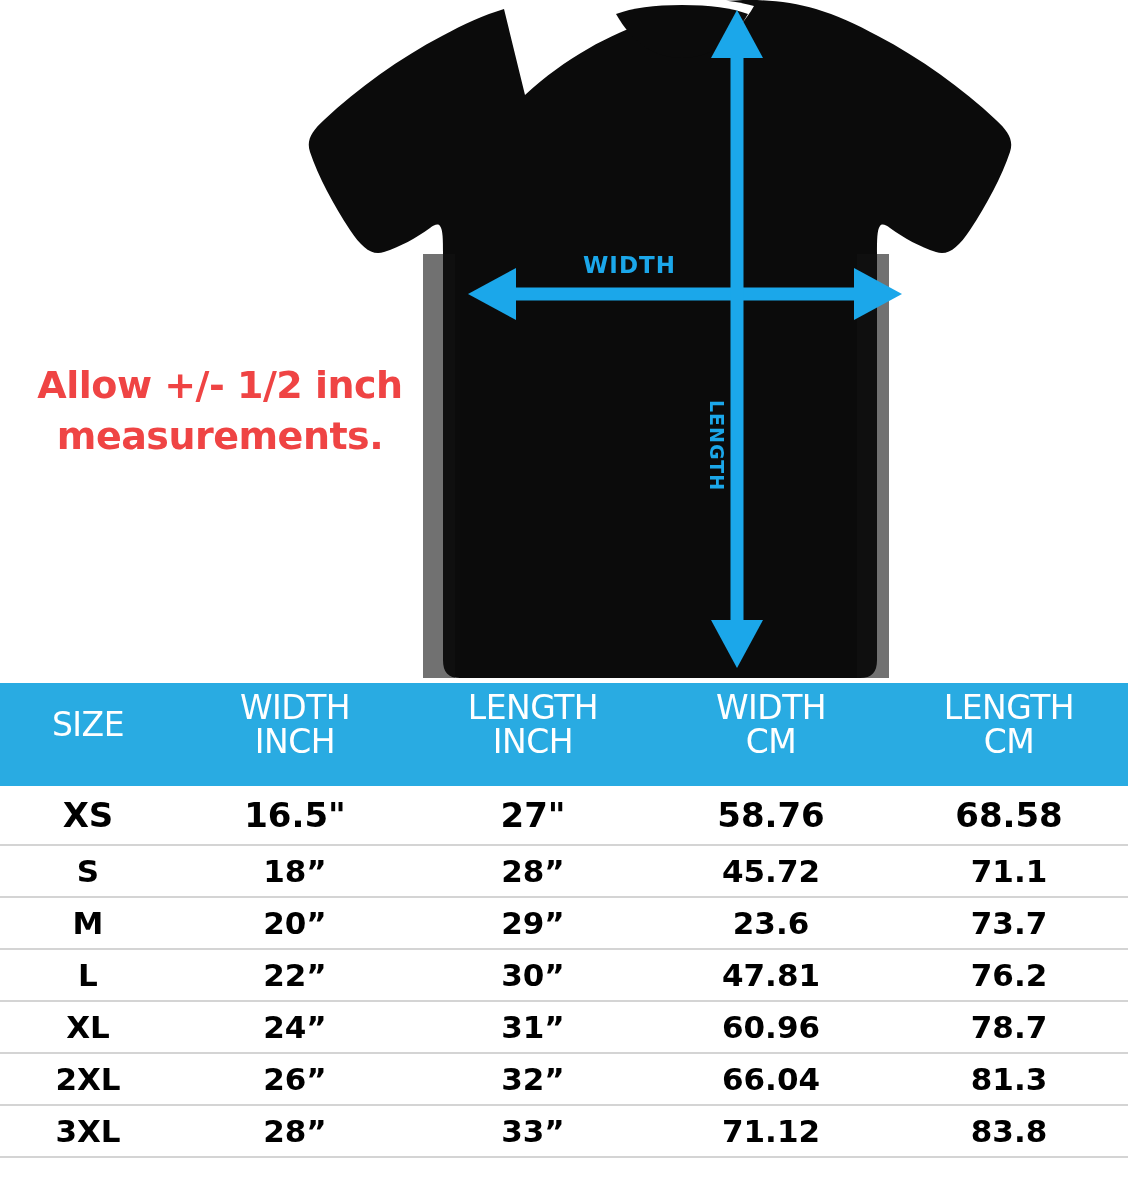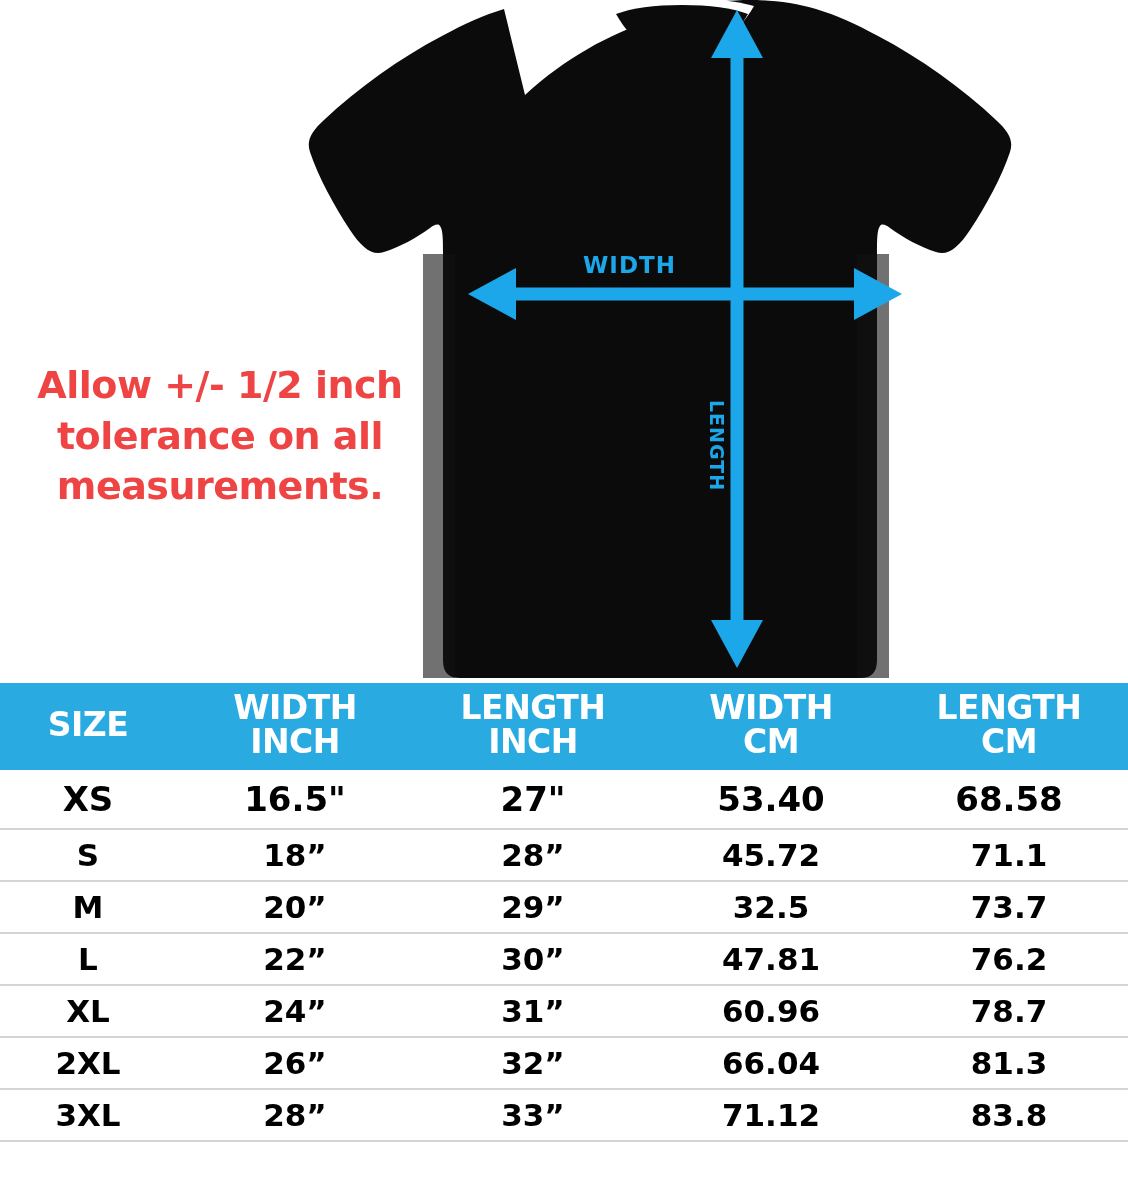--- a/index.html
+++ b/index.html
@@ -81,24 +81,24 @@
     left: 0;
     top: 683px;
     width: 1128px;
     border-collapse: collapse;
     table-layout: fixed;
   }
   #size-table th {
     background: #29abe2;
     color: #ffffff;
     font-family: "DejaVu Sans", sans-serif;
-    font-weight: bold;
+    font-weight: normal;
     font-size: 33px;
     line-height: 1.02;
-    padding: 8px 0 12px 0;
+    padding: 8px 0 28px 0;
     text-align: center;
     vertical-align: middle;
     letter-spacing: -0.5px;
   }
   #size-table td {
     font-family: "DejaVu Sans", sans-serif;
     font-weight: bold;
     font-size: 31px;
     color: #000000;
     text-align: center;
@@ -178,21 +178,20 @@
       <polygon points="437,10 411,58 463,58" stroke="none"></polygon>
       <polygon points="437,668 411,620 463,620" stroke="none"></polygon>
     </g>
   </svg>
 
   <div class="arrow-label" id="label-width">WIDTH</div>
   <div class="arrow-label" id="label-length">LENGTH</div>
 
   <div id="tolerance-note">
     <div>Allow +/- 1/2 inch</div>
-    <div>tolerance on all</div>
     <div>measurements.</div>
   </div>
 </div>
 
 <table id="size-table">
   <colgroup>
     <col class="c-size">
       <col class="c-wi">
       <col class="c-li">
       <col class="c-wc">
@@ -219,35 +218,35 @@
         <div>LENGTH</div>
         <div>CM</div>
       </th>
     </tr>
   </thead>
   <tbody>
     <tr>
       <td>XS</td>
       <td>16.5"</td>
       <td>27"</td>
-      <td>53.40</td>
+      <td>58.76</td>
       <td>68.58</td>
     </tr>
     <tr>
       <td>S</td>
       <td>18”</td>
       <td>28”</td>
       <td>45.72</td>
       <td>71.1</td>
     </tr>
     <tr>
       <td>M</td>
       <td>20”</td>
       <td>29”</td>
-      <td>32.5</td>
+      <td>23.6</td>
       <td>73.7</td>
     </tr>
     <tr>
       <td>L</td>
       <td>22”</td>
       <td>30”</td>
       <td>47.81</td>
       <td>76.2</td>
     </tr>
     <tr>

